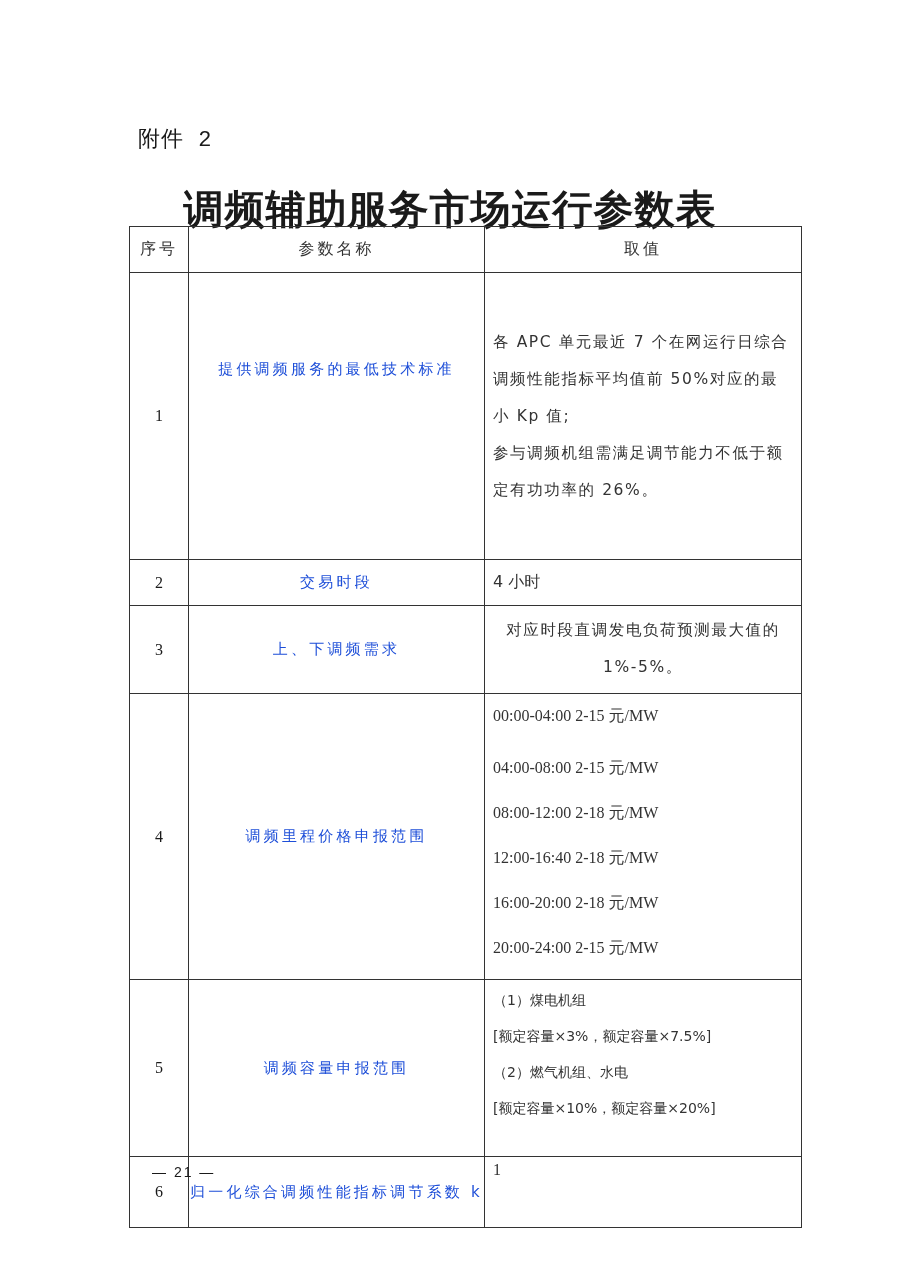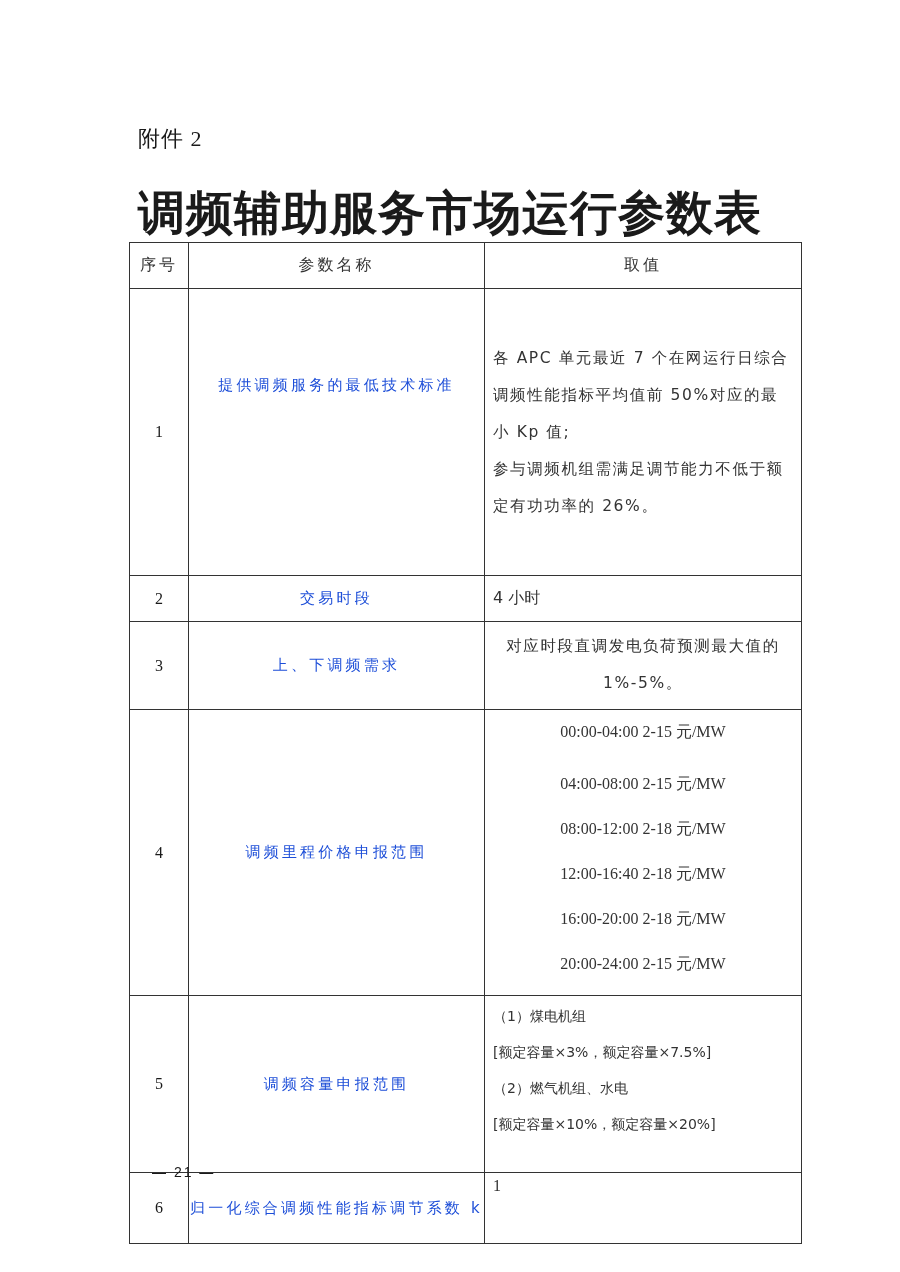--- a/index.html
+++ b/index.html
@@ -1,23 +1,23 @@
 <!DOCTYPE html>
 <html><head>
 <meta charset="utf-8">
 <style>
   html, body { margin: 0; padding: 0; background: #ffffff; }
   body { width: 900px; height: 1272px; position: relative; overflow: hidden;
          font-family: "Liberation Serif", "DejaVu Serif", serif; color: #1a1a1a; }
   .attach { position: absolute; left: 138px; top: 124px; font-size: 22px;
-            font-family: Liberation Serif, serif; letter-spacing: 1px; }
+            font-family: Liberation Mono, monospace; letter-spacing: 1px; }
   .title { position: absolute; left: 0; width: 900px; top: 182px; text-align: center;
-           font-size: 47px; font-weight: bold; font-family: "DejaVu Serif", serif;
+           font-size: 40px; font-weight: bold; font-family: "DejaVu Serif", serif;
            letter-spacing: 1px; }
-  table { position: absolute; left: 129px; top: 242px; border-collapse: collapse;
+  table { position: absolute; left: 129px; top: 226px; border-collapse: collapse;
           width: 672px; table-layout: fixed; }
   td, th { border: 1.3px solid #333; padding: 0; vertical-align: middle;
            font-weight: normal; }
   col.c1 { width: 59px; } col.c2 { width: 296px; } col.c3 { width: 317px; }
   .h th { height: 45px; font-size: 16px; font-family: "DejaVu Sans", sans-serif;
           letter-spacing: 3px; color: #333; }
   .num { text-align: center; font-size: 16px; }
   .name { text-align: center; font-size: 15px; font-family: "DejaVu Sans", sans-serif;
           letter-spacing: 3.2px; color: #1d4ed8; }
   .val { padding: 0 8px; font-size: 16px; font-family: "DejaVu Sans", sans-serif;
@@ -25,21 +25,21 @@
   .val p { margin: 0; }
   .r1 td { height: 199px; }
   .r1 .val p { line-height: 37px; letter-spacing: 1.6px; font-size: 15.5px; }
   .r1 .val p.second { margin-top: 0px; }
   .r1 .name { vertical-align: top; padding-top: 87px; }
   .r2 td { height: 45px; }
   .r3 td { height: 81px; }
   .r3 .val { vertical-align: top; padding-top: 6px; }
   .r3 .val p { line-height: 37px; letter-spacing: 1.6px; font-size: 15.5px; text-align: center; }
   .r4 td { height: 271px; }
-  .r4 .val { vertical-align: top; padding-top: 8px; text-align: center; }
+  .r4 .val { vertical-align: top; padding-top: 8px; }
   .r4 .val p { font-family: "Liberation Serif", serif; font-size: 16px; height: 45px;
                line-height: 28px; }
   .r4 .val p:first-child { height: 52px; }
   .r5 td { height: 174px; }
   .r5 .val { vertical-align: top; padding-top: 2px; }
   .r5 .val p { line-height: 36px; font-size: 14px; }
   .r6 td { height: 66px; }
   .r6 .val { vertical-align: top; padding-top: 4px; font-family: "Liberation Serif", serif; }
   .r6 .name { line-height: 30px; text-align: center; }
   .pagenum { position: absolute; left: 152px; top: 1164px; font-size: 14px;

